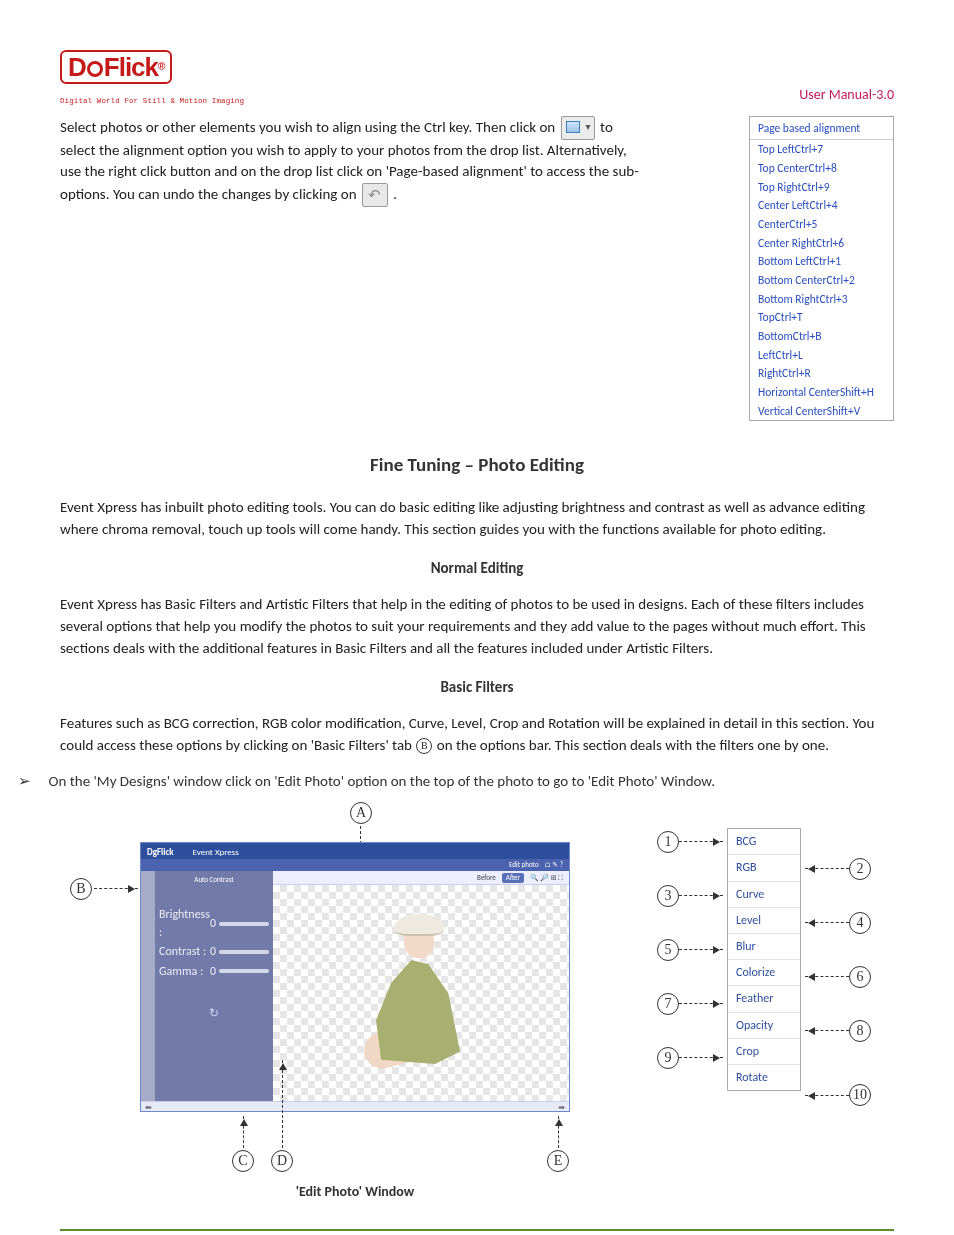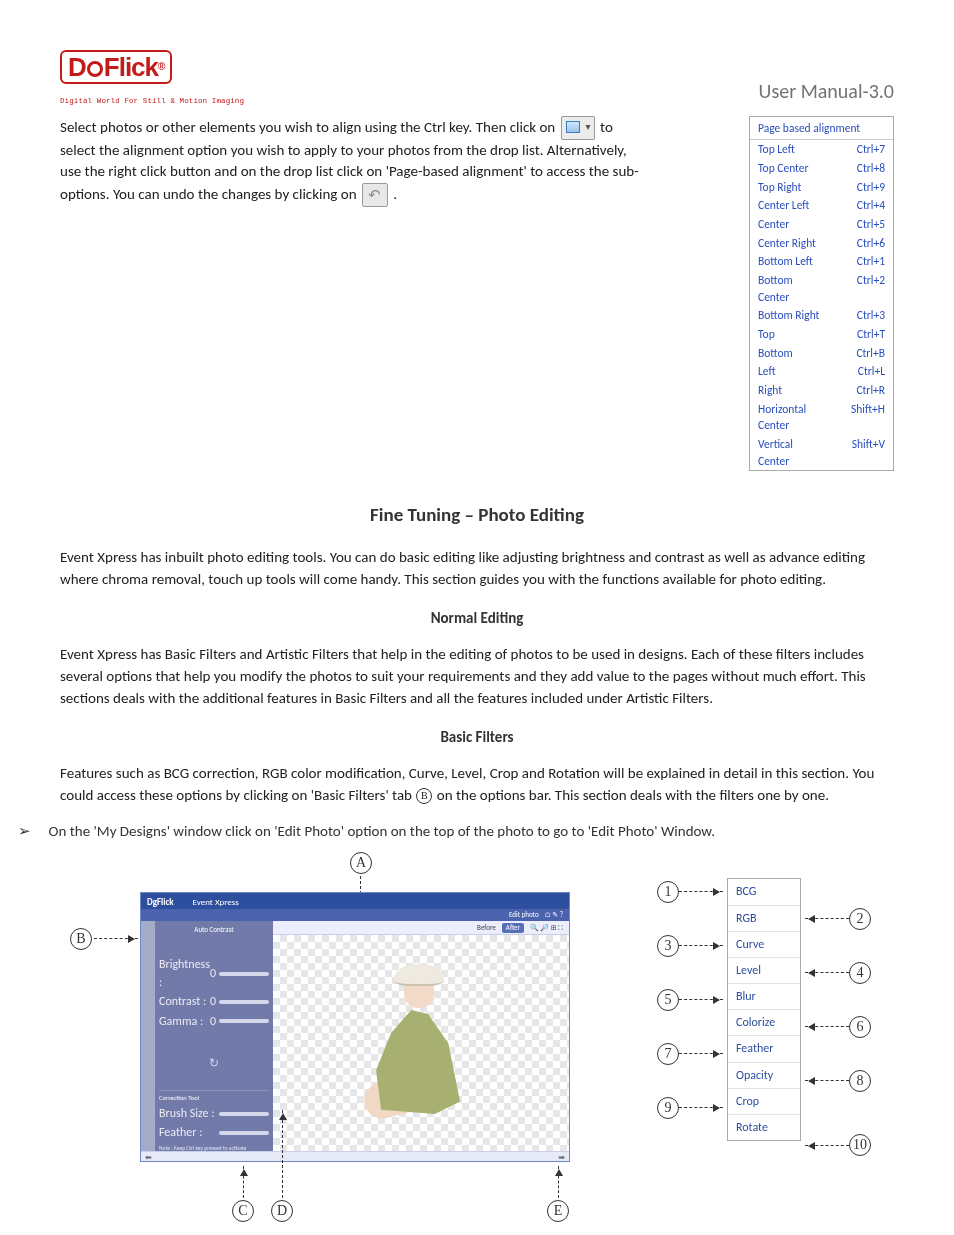--- a/index.html
+++ b/index.html
@@ -42,21 +42,21 @@
     position: relative;
     top: 2px;
   }
   .logo-sub {
     font-size: 7.5px;
     color: #c51a1a;
     letter-spacing: 0.1px;
     margin-top: 14px;
     font-family: Liberation Mono, monospace;
   }
-  .manual-tag { color: #737373; font-size: 20px; }
+  .manual-tag { color: #be185d; font-size: 14px; }
   .top-flex { display: flex; gap: 110px; margin-top: 10px; }
   .top-text { flex: 1; font-size: 15px; color: #222; }
   .inline-icon {
     display: inline-block;
     width: 34px; height: 24px;
     border: 1px solid #999;
     background: #ececec;
     vertical-align: middle;
     border-radius: 2px;
     position: relative;
@@ -97,23 +97,21 @@
     flex-shrink: 0;
   }
   .align-table .hdr {
     padding: 3px 8px;
     color: #2a4fbf;
     border-bottom: 1px solid #ccc;
     font-weight: normal;
   }
   .align-row {
     display: flex;
-    justify-content: space-between;
     padding: 1px 8px;
-    gap: 31px;
   }
   h2.section {
     text-align: center;
     font-size: 19px;
     font-weight: bold;
     margin: 30px 0 18px;
   }
   h3.sub {
     text-align: center;
     font-size: 15px;
@@ -538,32 +536,20 @@
               </div>
               <div class="slider-row">
                 <span>Gamma :</span>
                 <span style="display:flex;align-items:center;gap:3px;">
                   <span>0</span>
                   <span class="slider-fake"></span>
                 </span>
               </div>
             </div>
           <div class="reset">↻</div>
-          <div class="corr">
-            <div style="font-size:6.5px;color:#fff;">Correction Tool</div>
-            <div class="slider-row">
-                <span>Brush Size :</span>
-                <span class="slider-fake"></span>
-              </div>
-            <div class="slider-row">
-                <span>Feather :</span>
-                <span class="slider-fake"></span>
-              </div>
-            <div style="font-size:5.5px;color:#dfe3f5;margin-top:2px;">Note : Keep Ctrl key pressed to activate correction mode.</div>
-          </div>
         </div>
         <div class="ew-canvas">
           <div class="ew-header2">
             <span>Before</span>
             <span style="background:#5870b8;color:#fff;padding:0 4px;border-radius:2px;">After</span>
             <span>🔍 🔎 ⊞ ⛶</span>
           </div>
           <div class="girl">
             <div class="legs"></div>
             <div class="dress"></div>

